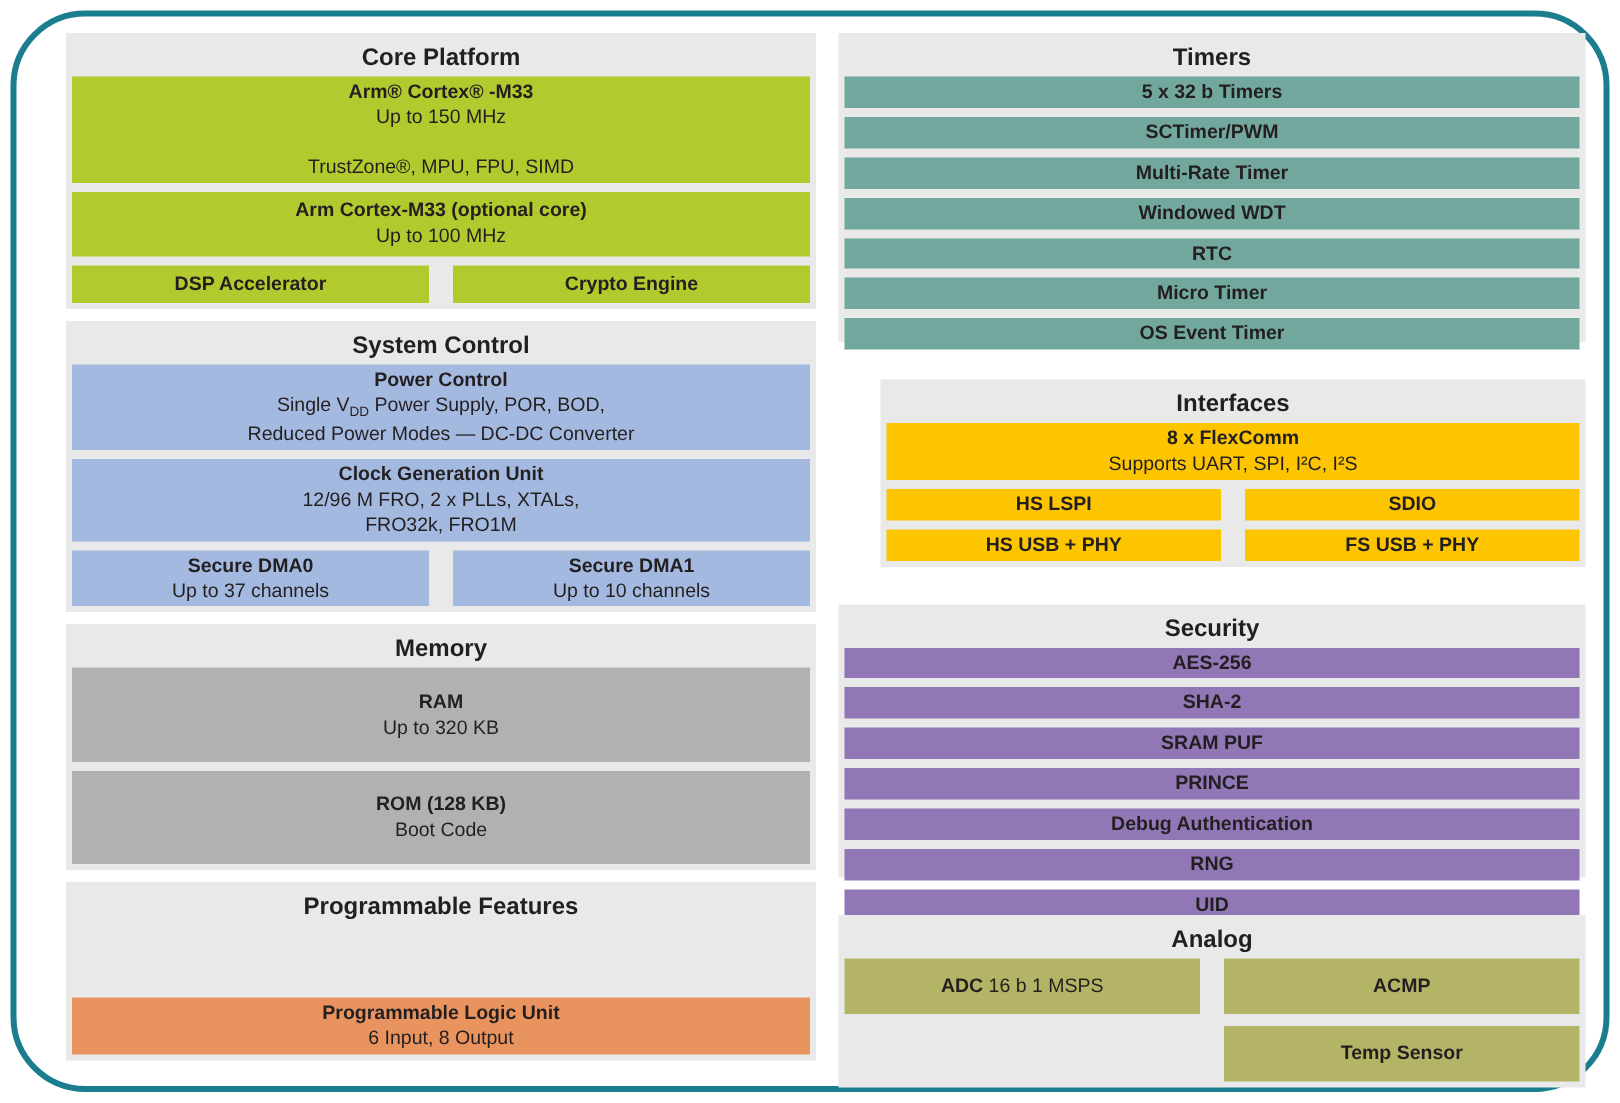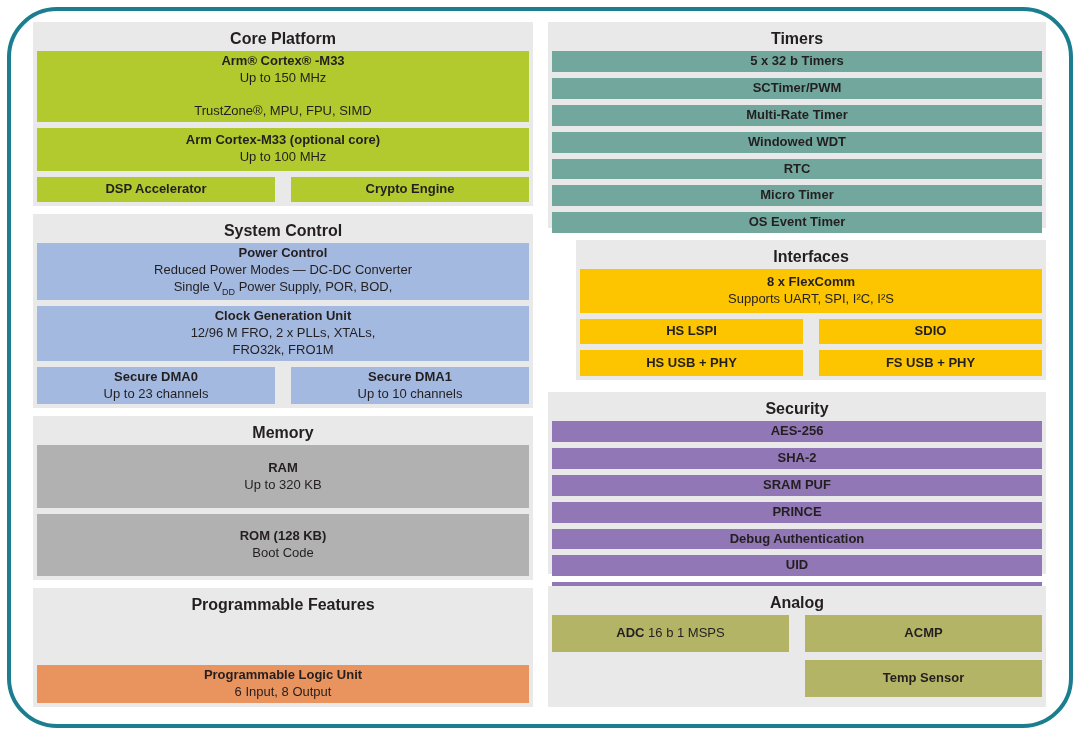--- a/index.html
+++ b/index.html
@@ -14,24 +14,24 @@
     --teal:#72a79d;
     --yellow:#fdc500;
     --purple:#9177b5;
     --olive:#b4b466;
   }
   *{box-sizing:border-box;margin:0;padding:0;}
   html,body{background:#fff;}
   body{font-family:"Liberation Sans", sans-serif;color:var(--text);}
   .canvas{position:relative;width:1080px;height:735px;background:var(--page-bg);overflow:hidden;}
   .frame{position:absolute;inset:7px;border:4px solid var(--frame-border);border-radius:50px;pointer-events:none;}
-  .content{position:absolute;left:33px;top:22px;width:1013px;height:685px;display:flex;gap:15px;}
+  .content{position:absolute;left:44px;top:22px;width:1013px;height:685px;display:flex;gap:15px;}
   .col{display:flex;flex-direction:column;}
   .col-left{width:500px;gap:8px;}
-  .col-right{flex:1;gap:12px;}
+  .col-right{flex:1;gap:25px;}
   .panel{background:var(--panel-bg);padding:4px;display:flex;flex-direction:column;}
   .panel-title{height:25px;line-height:25px;text-align:center;font-weight:bold;font-size:16px;flex:0 0 auto;}
   .blocks{flex:1;display:flex;flex-direction:column;gap:6px;}
   .grid2{display:grid;grid-template-columns:1fr;gap:6px 16px;}
   .rowgrid{display:grid;grid-template-columns:1fr 1fr;gap:16px;}
   .block{display:flex;flex-direction:column;justify-content:center;align-items:center;text-align:center;font-size:13px;line-height:1.3;padding:2px 8px;}
   .bold{font-weight:bold;}
   .b-title{font-weight:bold;font-size:13px;}
   .b-sub{font-weight:normal;font-size:13px;}
   .gap-top{margin-top:16px;}
@@ -95,32 +95,32 @@
             <div class="block green bold">Crypto Engine</div>
           </div>
         </div>
       </div>
 
       <div class="panel s-sysctl">
         <div class="panel-title">System Control</div>
         <div class="blocks">
           <div class="block blue bk1">
             <div class="b-title">Power Control</div>
+            <div class="b-sub"><span>Single V</span><sub>DD</sub><span> Power Supply, POR, BOD,</span></div>
             <div class="b-sub">Reduced Power Modes — DC-DC Converter</div>
-            <div class="b-sub"><span>Single V</span><sub>DD</sub><span> Power Supply, POR, BOD,</span></div>
           </div>
           <div class="block blue bk2">
             <div class="b-title">Clock Generation Unit</div>
             <div class="b-sub">12/96 M FRO, 2 x PLLs, XTALs,</div>
             <div class="b-sub">FRO32k, FRO1M</div>
           </div>
           <div class="rowgrid bk3">
             <div class="block blue">
               <div class="b-title">Secure DMA0</div>
-              <div class="b-sub">Up to 23 channels</div>
+              <div class="b-sub">Up to 37 channels</div>
             </div>
             <div class="block blue">
               <div class="b-title">Secure DMA1</div>
               <div class="b-sub">Up to 10 channels</div>
             </div>
           </div>
         </div>
       </div>
 
       <div class="panel s-memory">
@@ -184,20 +184,21 @@
       </div>
 
       <div class="panel s-security">
         <div class="panel-title">Security</div>
         <div class="grid2">
           <div class="block purple bold">AES-256</div>
           <div class="block purple bold">SHA-2</div>
           <div class="block purple bold">SRAM PUF</div>
           <div class="block purple bold">PRINCE</div>
           <div class="block purple bold">Debug Authentication</div>
+          <div class="block purple bold">RNG</div>
           <div class="block purple bold">UID</div>
           <div class="block purple bold">PFR</div>
         </div>
       </div>
 
       <div class="panel s-analog">
         <div class="panel-title">Analog</div>
         <div class="blocks">
           <div class="rowgrid bkrow">
             <div class="block olive">

